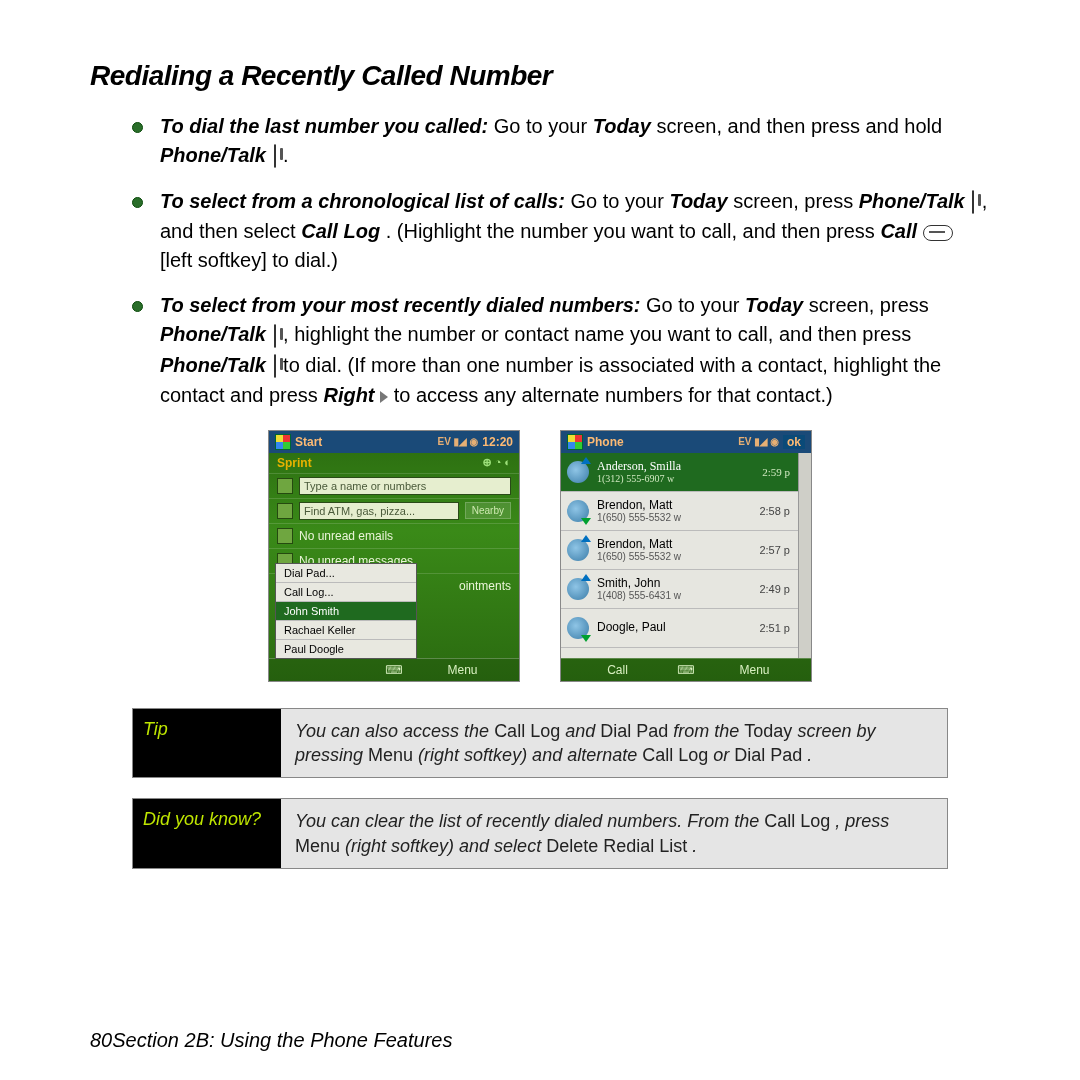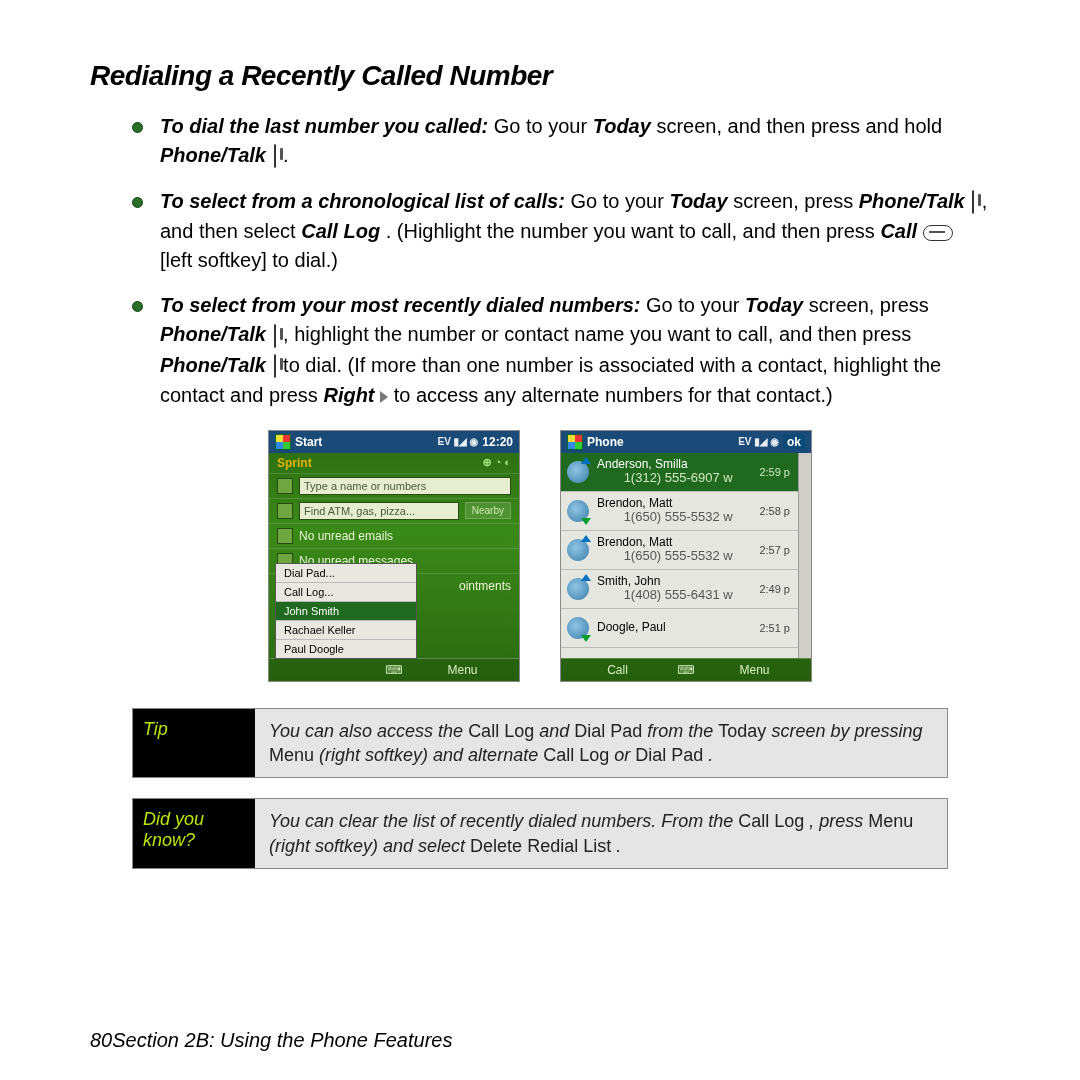--- a/index.html
+++ b/index.html
@@ -107,21 +107,21 @@
     display: flex;
     flex-direction: column;
   }
   .ps-titlebar {
     height: 22px;
     background: #1a4a78;
     display: flex;
     align-items: center;
     padding: 0 6px;
     font-weight: bold;
-    color: #ffffff;
+    color: #fdba74;
     gap: 4px;
   }
   .ps-titlebar .wm-icon {
     width: 14px; height: 14px;
     background: repeating-conic-gradient(#e33 0 25%, #3c3 0 50%, #38e 0 75%, #ed3 0 100%);
     border: 1px solid #063;
   }
   .ps-titlebar .ttext { flex: 1; }
   .ps-titlebar .status-icons { font-size: 10px; opacity: .9; }
   .ps-today-sub {
@@ -192,21 +192,21 @@
   .ps-softbar .mid { width: 24px; text-align: center; }
 
   .call-list { flex: 1; background: #e6e6e0; color: #000; overflow: hidden; }
   .call-list .cl-row {
     display: flex;
     align-items: center;
     border-bottom: 1px solid #bbb;
     height: 38px;
     padding: 0 4px 0 0;
   }
-  .call-list .cl-row.selected { background: #1f6a1f; color: #fff; }
+  .call-list .cl-row.selected { background: #1f6a1f; color: #fff; font-family: Liberation Serif, serif; }
   .cl-icon {
     width: 34px; height: 38px;
     display: flex;
     align-items: center;
     justify-content: center;
   }
   .cl-icon .cicon {
     width: 22px; height: 22px;
     background: radial-gradient(circle at 40% 40%, #8fc5e6, #3a7ca8);
     border-radius: 50%;
@@ -217,36 +217,36 @@
     position: absolute;
     right: -2px; top: -4px;
     width: 0; height: 0;
     border-left: 5px solid transparent;
     border-right: 5px solid transparent;
   }
   .cl-icon .cicon.in::after  { border-bottom: 7px solid #0070c0; }
   .cl-icon .cicon.out::after { border-top: 7px solid #00a030; top: 18px; }
   .cl-text { flex: 1; line-height: 1.1; padding-left: 2px; }
   .cl-name { font-size: 12px; }
-  .cl-num  { font-size: 13px; color: #555; text-align: center; }
+  .cl-num  { font-size: 10px; color: #555; }
   .cl-row.selected .cl-num { color: #d0e8c0; }
   .cl-time { font-size: 11px; color: #444; margin-right: 4px; white-space: nowrap; }
   .cl-row.selected .cl-time { color: #d0e8c0; }
   .scroll-stub { width: 12px; background: #cfcfc8; border-left: 1px solid #999; }
 
   .notebox {
     display: flex;
     margin: 0 42px 20px 42px;
     border: 1px solid #888;
     background: #e5e5e5;
     align-items: stretch;
     font-size: 18px;
   }
   .notebox .label {
-    width: 122px;
+    width: 148px;
     background: #000;
     color: #bfe600;
     font-style: italic;
     padding: 10px 10px;
     box-sizing: border-box;
   }
   .notebox .body {
     flex: 1;
     padding: 10px 14px;
     font-style: italic;

